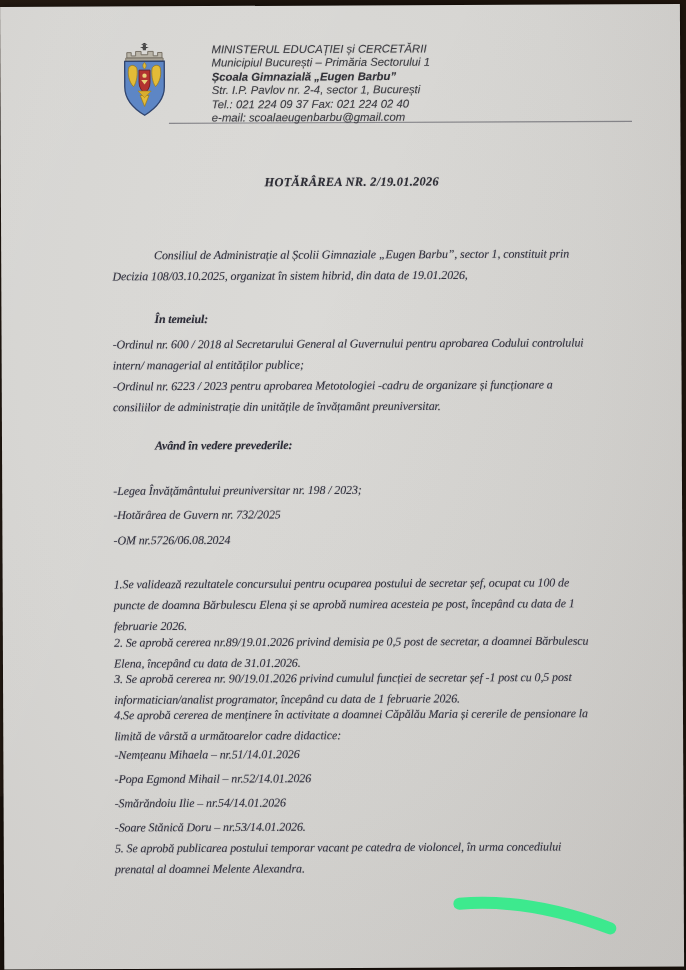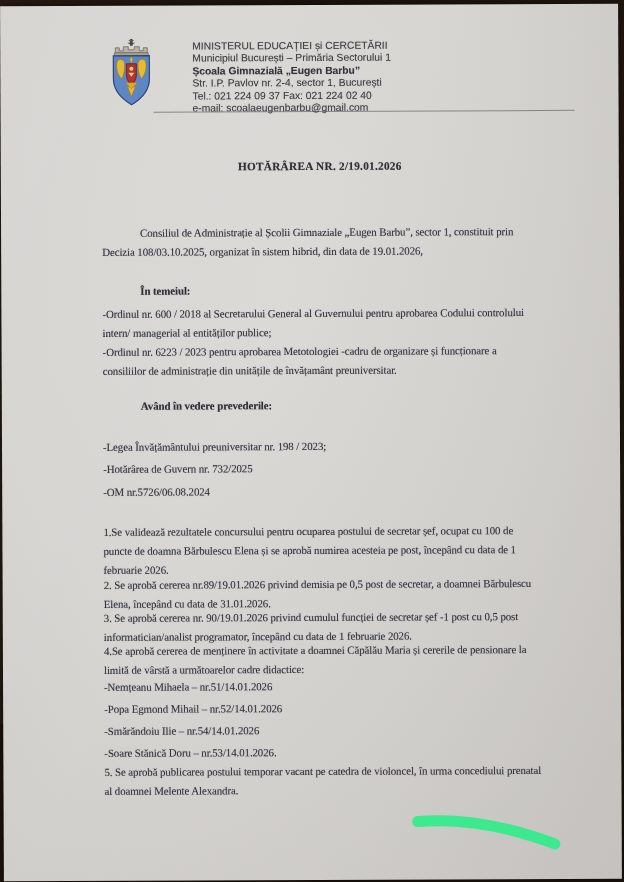--- a/index.html
+++ b/index.html
@@ -6,20 +6,21 @@
     margin: 0; padding: 0;
     width: 624px; height: 882px;
     overflow: hidden;
     background: #1a120c;
     font-family: "Liberation Serif", serif;
   }
   .photo-frame {
     position: relative;
     width: 624px; height: 724px;
     background: linear-gradient(90deg, #241a12 0%, #1a120c 50%, #20160e 100%);
+    font-style: italic;
   }
   .paper {
     position: absolute;
     left: 2px; top: 5px;
     width: 618px; height: 875px;
     background:
       linear-gradient(115deg, rgba(255,255,255,0.05) 0%, rgba(0,0,0,0) 40%, rgba(70,62,54,0.07) 92%),
       radial-gradient(ellipse at 45% 32%, #dbdad7 0%, #d6d5d2 55%, #ceccc9 100%);
     transform: rotate(-0.25deg);
     transform-origin: 50% 50%;

